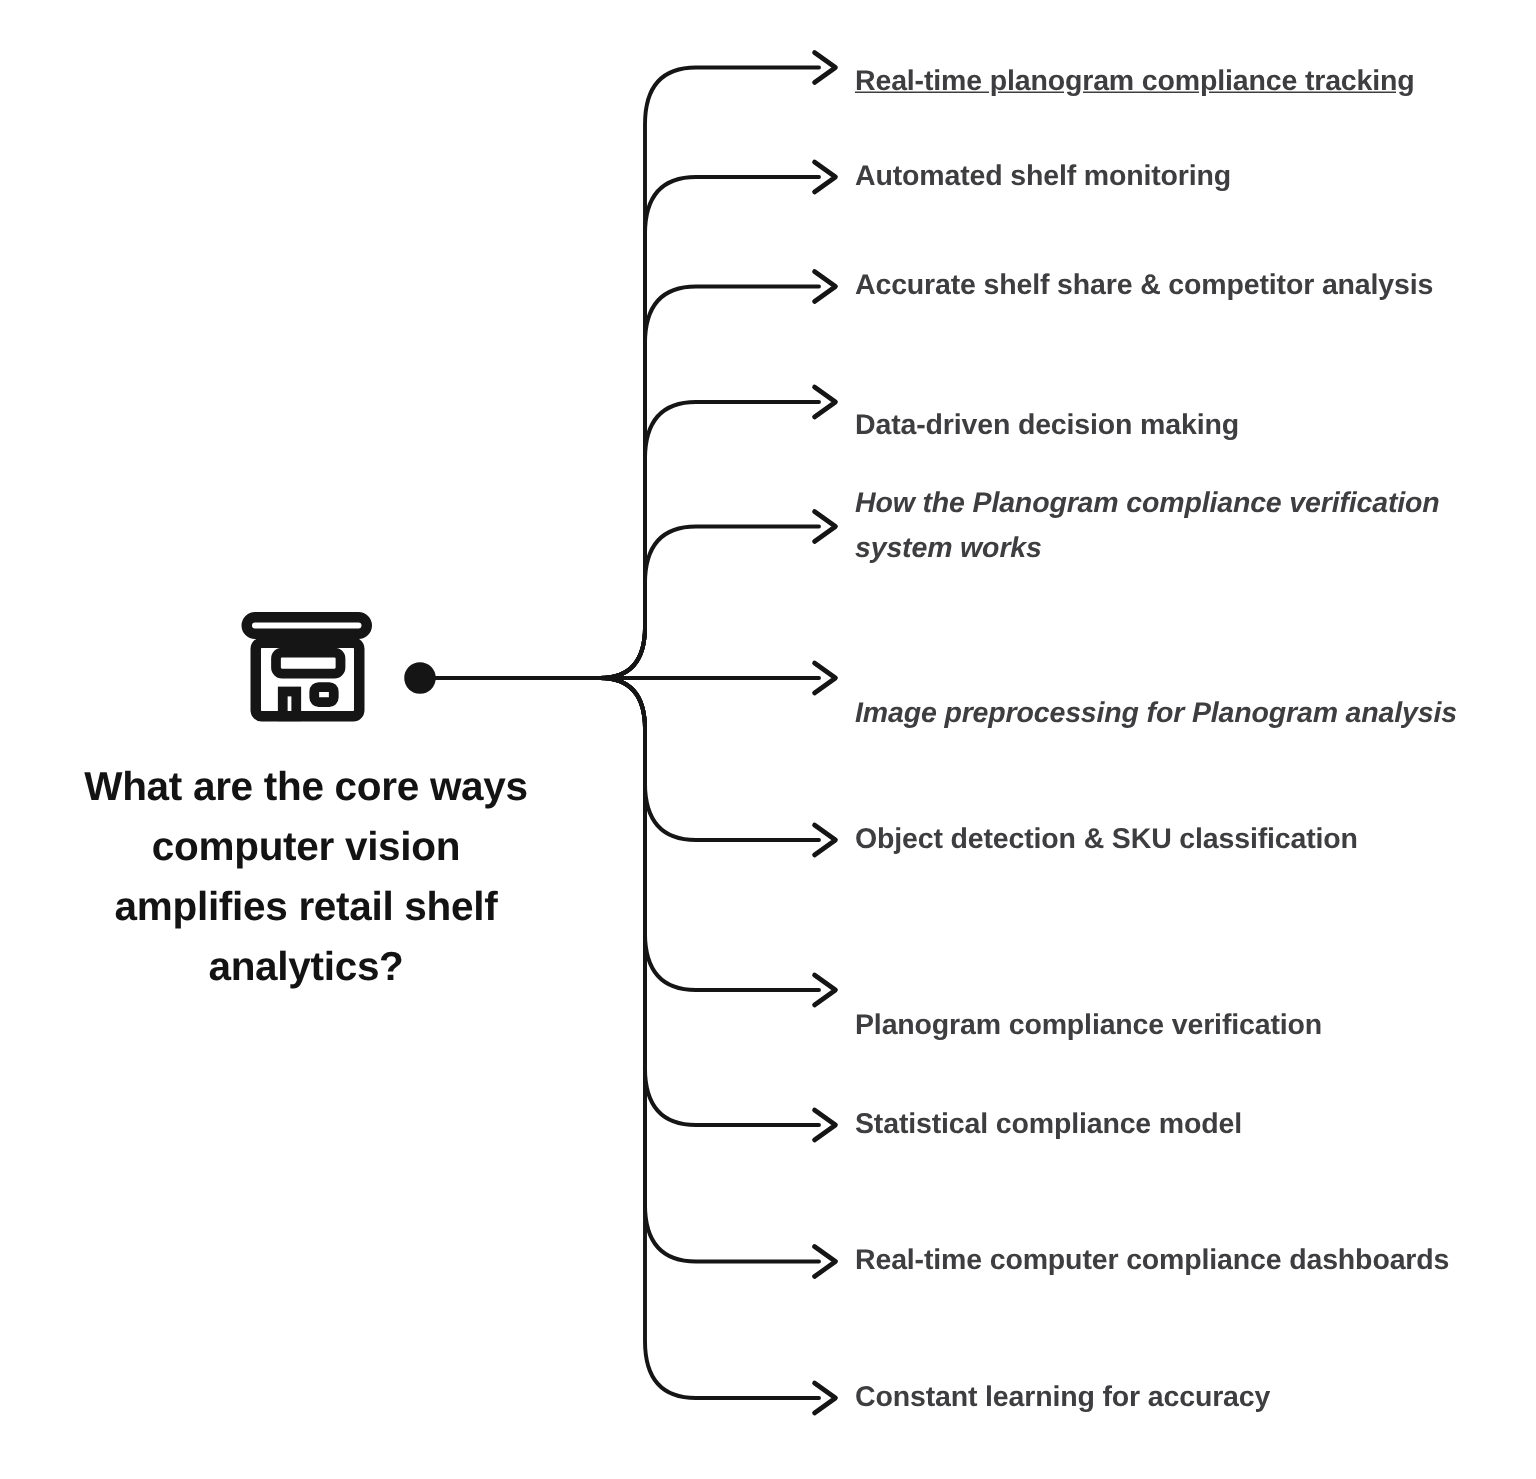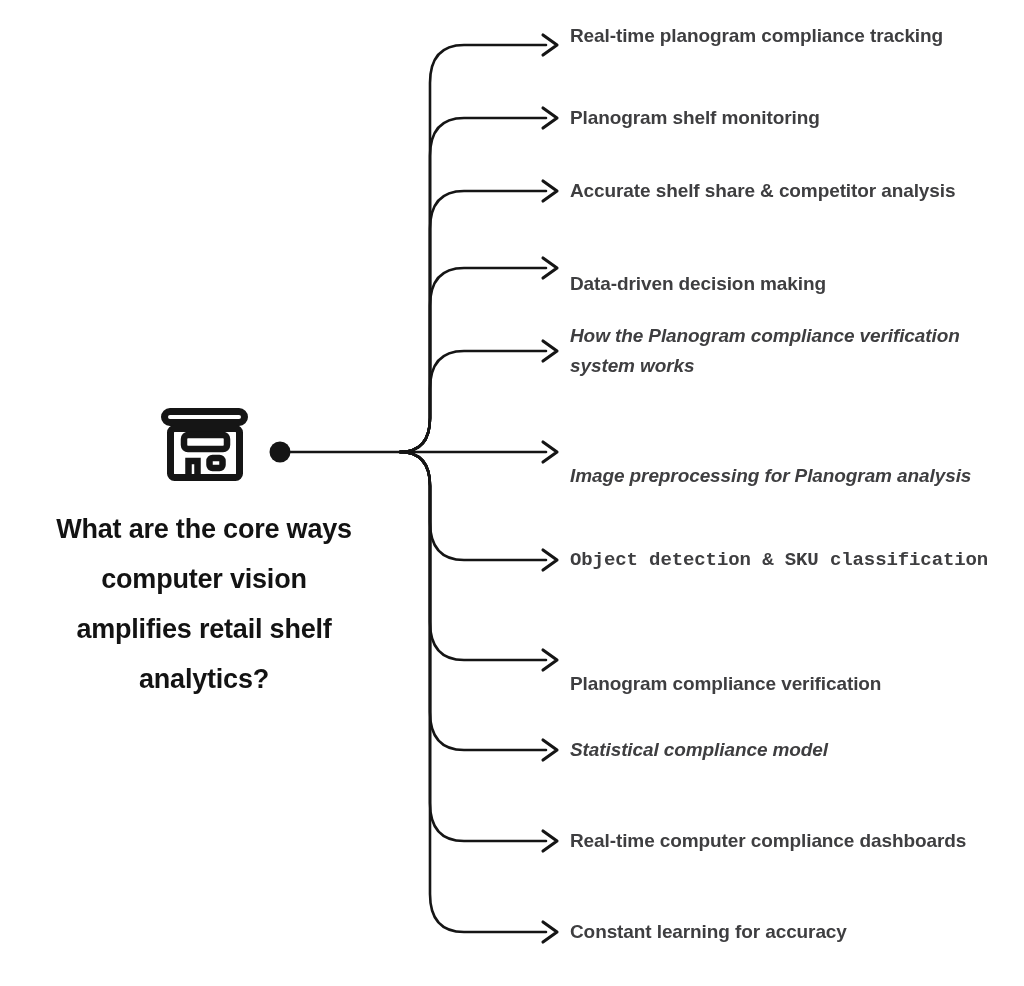--- a/index.html
+++ b/index.html
@@ -35,21 +35,21 @@
     fill: none;
     stroke: var(--line, #151515);
   }
   .question {
     position: absolute;
     left: 34px;
     top: 504px;
     width: 340px;
     text-align: center;
     font-size: 27px;
-    line-height: 50px;
+    line-height: 40px;
     font-weight: 700;
     letter-spacing: -0.2px;
     color: var(--question, #131313);
     white-space: pre-line;
   }
   .branch-label {
     position: absolute;
     left: 570px;
     transform: translateY(-50%);
     font-size: 19px;
@@ -100,27 +100,27 @@
     <rect class="icon-shape" x="29.5" y="54" width="9" height="16.5" stroke-width="6.5"></rect>
     <rect class="icon-shape" x="50.5" y="51" width="13" height="10" rx="3" stroke-width="6.5"></rect>
   </svg>
 
   <div class="question">What are the core ways
 computer vision
 amplifies retail shelf
 analytics?</div>
 
   <div>
-      <div class="branch-label" style="top: 36px;">Real-time planogram compliance tracking</div>
-      <div class="branch-label" style="top: 118px;">Planogram shelf monitoring</div>
+      <div class="branch-label" style="top: 55px; text-decoration: underline;">Real-time planogram compliance tracking</div>
+      <div class="branch-label" style="top: 118px;">Automated shelf monitoring</div>
       <div class="branch-label" style="top: 191px;">Accurate shelf share &amp; competitor analysis</div>
       <div class="branch-label" style="top: 284px;">Data-driven decision making</div>
       <div class="branch-label" style="top: 351px; font-style: italic;">How the Planogram compliance verification
 system works</div>
       <div class="branch-label" style="top: 476px; font-style: italic;">Image preprocessing for Planogram analysis</div>
-      <div class="branch-label" style="top: 560px; font-family: Liberation Mono, monospace;">Object detection &amp; SKU classification</div>
+      <div class="branch-label" style="top: 560px;">Object detection &amp; SKU classification</div>
       <div class="branch-label" style="top: 660px; margin-top: 24px;">Planogram compliance verification</div>
-      <div class="branch-label" style="top: 750px; font-style: italic;">Statistical compliance model</div>
+      <div class="branch-label" style="top: 750px;">Statistical compliance model</div>
       <div class="branch-label" style="top: 841px;">Real-time computer compliance dashboards</div>
       <div class="branch-label" style="top: 932px;">Constant learning for accuracy</div>
     </div>
 
 </div>
 
 </body></html>

